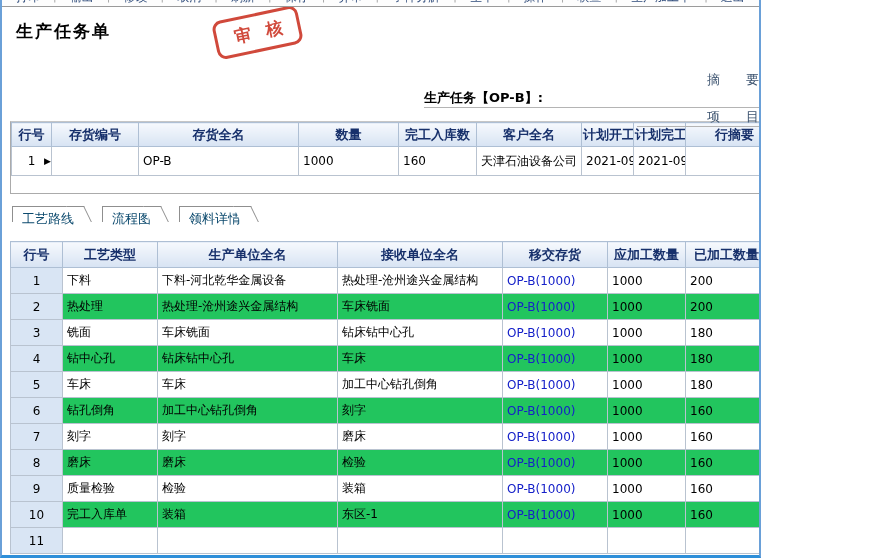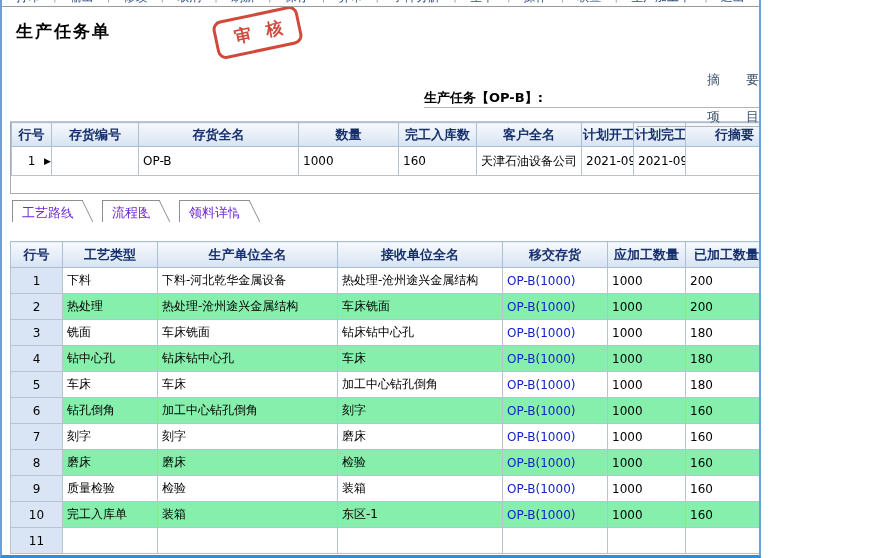--- a/index.html
+++ b/index.html
@@ -36,30 +36,30 @@
                   white-space: nowrap; background: #fff; }
   #header-table { width: 772px; }
   td.rownum { background: #d9e5f4; text-align: center; position: relative; }
   .row-marker { position: absolute; right: 0px; top: 50%; transform: translateY(-50%);
                 font-size: 9px; color: #000; }
   td.sel { background: #6b7cd4; color: #fff; }
   td.linkcell { color: #1621c9; }
   
   .tabs { display: flex; margin-top: 6px; height: 22px; padding-left: 2px; position: relative; }
   .tab { position: relative; background: #fff; border-left: 1px solid #8f8f8f; border-top: 1px solid #8f8f8f;
-         padding: 3px 4px 0 9px; margin-right: 24px; font-size: 13px; color: #6d28d9; }
+         padding: 3px 4px 0 9px; margin-right: 24px; font-size: 13px; color: #0c4a6e; margin-top: 6px; }
   .tab::after { content: ""; position: absolute; top: -1px; right: -10px; width: 17px; height: 101%;
                 background: #fff; border-top: 1px solid #8f8f8f; border-right: 1px solid #8f8f8f;
                 transform: skewX(26deg); z-index: -0; }
   .tab.t0 { z-index: 3; } .tab.t1 { z-index: 2; font-family: Liberation Mono, monospace; } .tab.t2 { z-index: 1; text-align: right; }
   
   #route-table { width: 940px; margin-top: 19px; }
   #route-table th { height: 26px; }
   #route-table td { height: 26px; }
-  #route-table tr.even td { background: #86efac; }
+  #route-table tr.even td { background: #22c55e; }
   #route-table tr.even td.rownum, #route-table tr td.rownum { background: #d9e5f4; }
 </style>
 </head>
 <body>
 
 <div class="frame">
 
   <div class="toolbar">
     <div class="toolbar-row">
         <span>打印</span>

